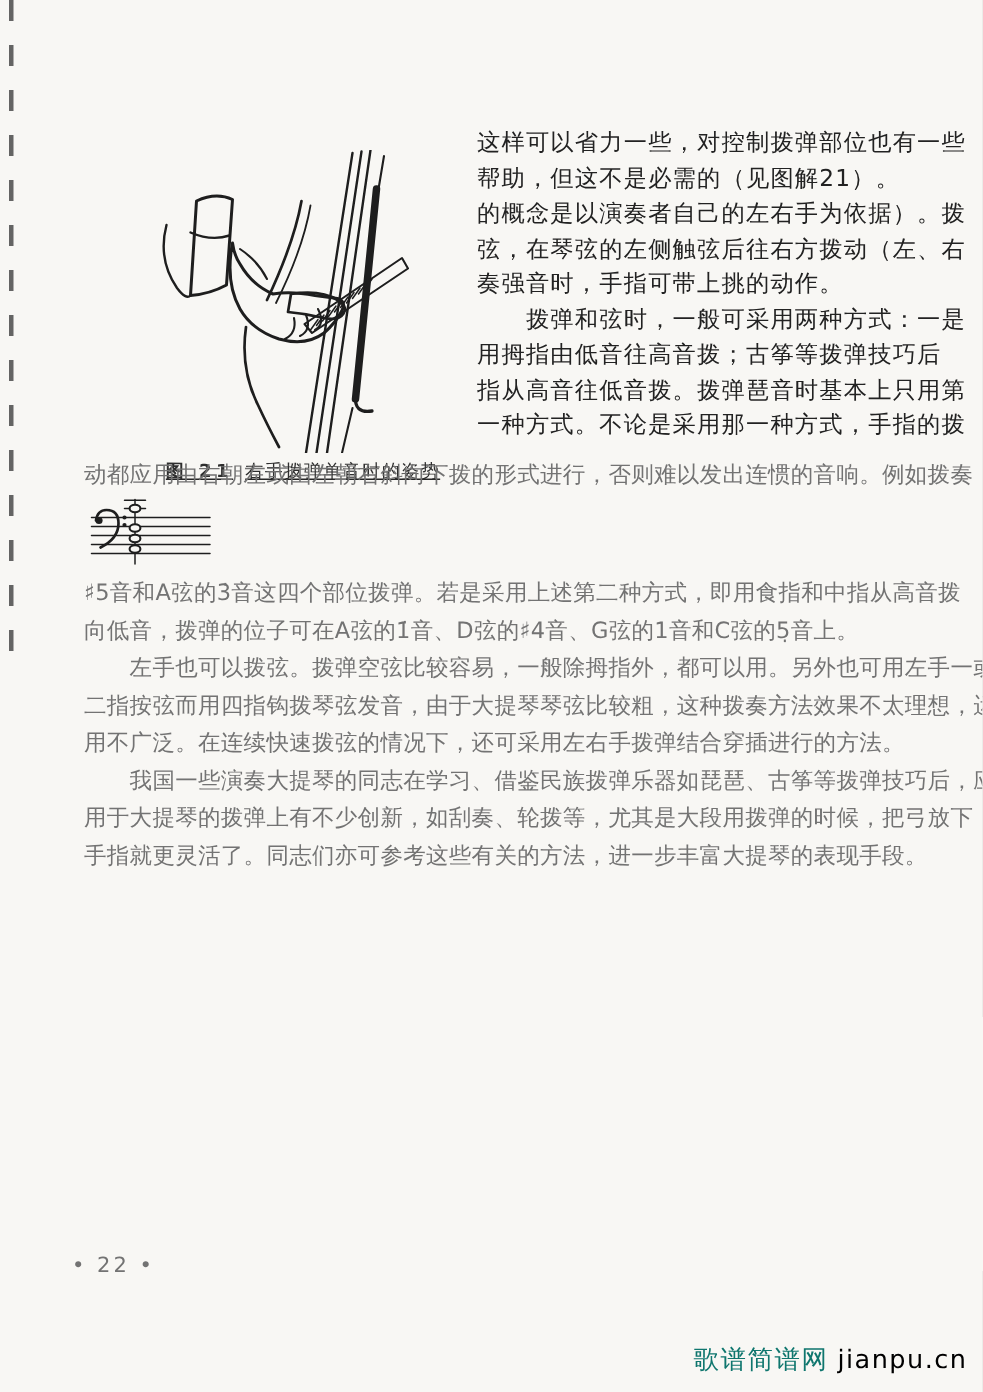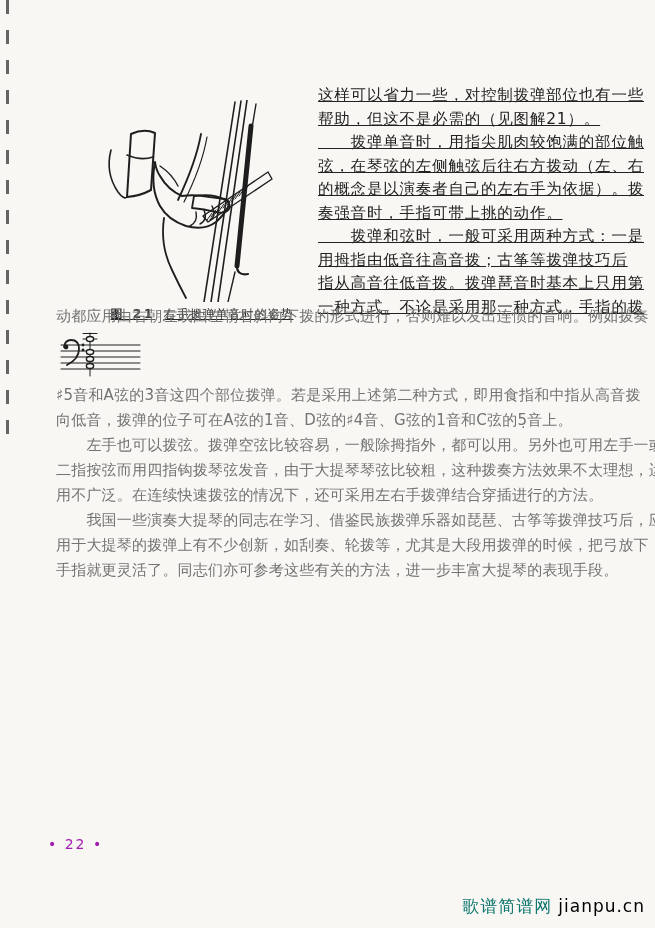--- a/index.html
+++ b/index.html
@@ -27,36 +27,35 @@
   .figure-caption{
     margin-top:4px;text-align:center;font-size:12px;color:#2e2e2e;
     letter-spacing:1px;white-space:nowrap;
   }
   .figure-caption .cap-label{font-weight:bold;letter-spacing:3px;margin-right:8px;}
   
   .intro-col{
     position:absolute;left:318px;top:84px;width:334px;
     font-size:15.5px;line-height:23.5px;letter-spacing:.8px;
     color:#222;
-    text-decoration:underline;
   }
   .intro-col .tline{white-space:nowrap;}
   
   .body-block{
     position:absolute;left:56px;top:304px;width:598px;
     font-size:15px;line-height:25px;letter-spacing:.2px;color:#737373;
   }
   .body-block .tline{white-space:nowrap;}
   .notation-row{display:flex;align-items:center;height:54px;}
   .notation-row .tline{margin-left:6px;}
   .notation-svg{flex:0 0 auto;}
   
   .page-number{
     position:absolute;left:48px;top:836px;
-    font-size:14px;letter-spacing:2px;color:#a21caf;
+    font-size:14px;letter-spacing:2px;color:#737373;
   }
   .watermark{
     position:absolute;right:10px;top:895px;
     font-size:17px;letter-spacing:1px;white-space:nowrap;
   }
   .watermark .wm-name{color:#0f766e;margin-left:46px;}
   .watermark .wm-url{color:#000000;margin-left:6px;}
   
   .ink{stroke:#1e1e1e;fill:none;stroke-linecap:round;stroke-linejoin:round;}
 </style>
@@ -100,23 +99,22 @@
       <path class="ink" stroke-width="1.8" d="M66,118 Q62,146 74,170 Q80,183 88,198"></path>
     </svg>
     <div class="figure-caption">
       <span class="cap-label">图 21</span><span>右手拨弹单音时的姿势</span>
     </div>
   </div>
 
   <div class="intro-col">
     <div class="tline">这样可以省力一些，对控制拨弹部位也有一些</div>
     <div class="tline">帮助，但这不是必需的（见图解21）。</div>
-    <div class="tline">　　拨弹单音时，用指尖肌肉较饱满的部位触</div>
+    <div class="tline">的概念是以演奏者自己的左右手为依据）。拨</div>
     <div class="tline">弦，在琴弦的左侧触弦后往右方拨动（左、右</div>
-    <div class="tline">的概念是以演奏者自己的左右手为依据）。拨</div>
     <div class="tline">奏强音时，手指可带上挑的动作。</div>
     <div class="tline">　　拨弹和弦时，一般可采用两种方式：一是</div>
     <div class="tline">用拇指由低音往高音拨；古筝等拨弹技巧后</div>
     <div class="tline">指从高音往低音拨。拨弹琶音时基本上只用第</div>
     <div class="tline">一种方式。不论是采用那一种方式，手指的拨</div>
   </div>
 
   <div class="body-block">
     <div class="tline">动都应用由右朝左或由左朝右斜向下拨的形式进行，否则难以发出连惯的音响。例如拨奏</div>
 

